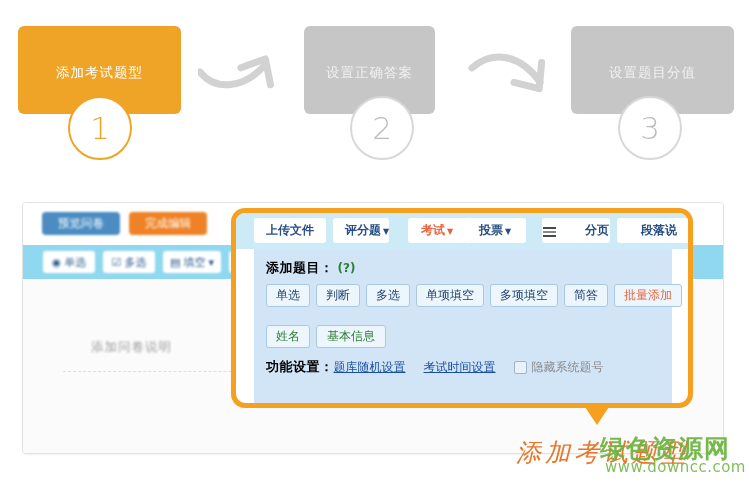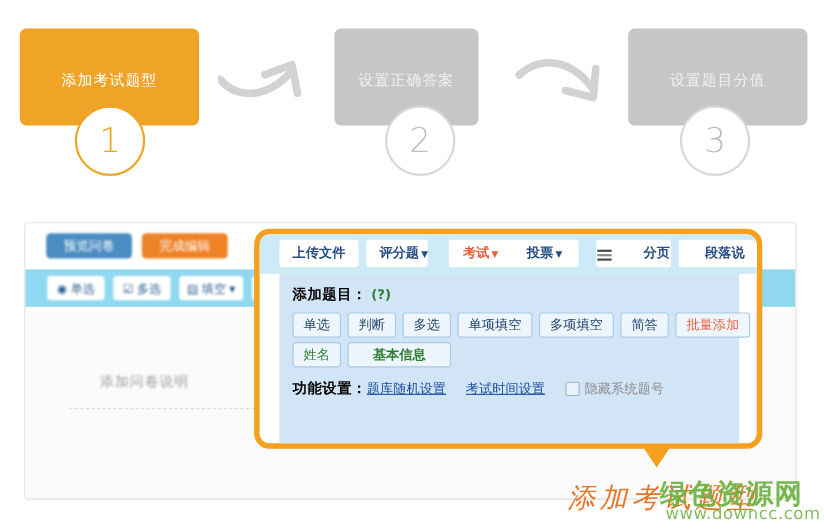--- a/index.html
+++ b/index.html
@@ -214,23 +214,23 @@
     font-size: 12px;
     color: #20436e;
     display: flex; align-items: center; justify-content: center;
     padding: 0 9px;
     margin-right: 6px;
     box-sizing: border-box;
     white-space: nowrap;
   }
   .chip.warn { color: #e8613c; }
   .chip.green { color: #2e7d32; }
-  .chip.wide { padding: 0 22px; font-weight: bold; }
-
-  #row-chips1 { margin-bottom: 4px; }
+  .chip.wide { padding: 0 10px; }
+
+  #row-chips1 { margin-bottom: 18px; }
   #row-chips2 { margin-bottom: 10px; text-align: center; }
 
   #row-func { align-items: center; }
   .hl-link {
     font-size: 12px;
     color: #1a4fa0;
     text-decoration: underline;
     margin-right: 18px;
     white-space: nowrap;
   }

